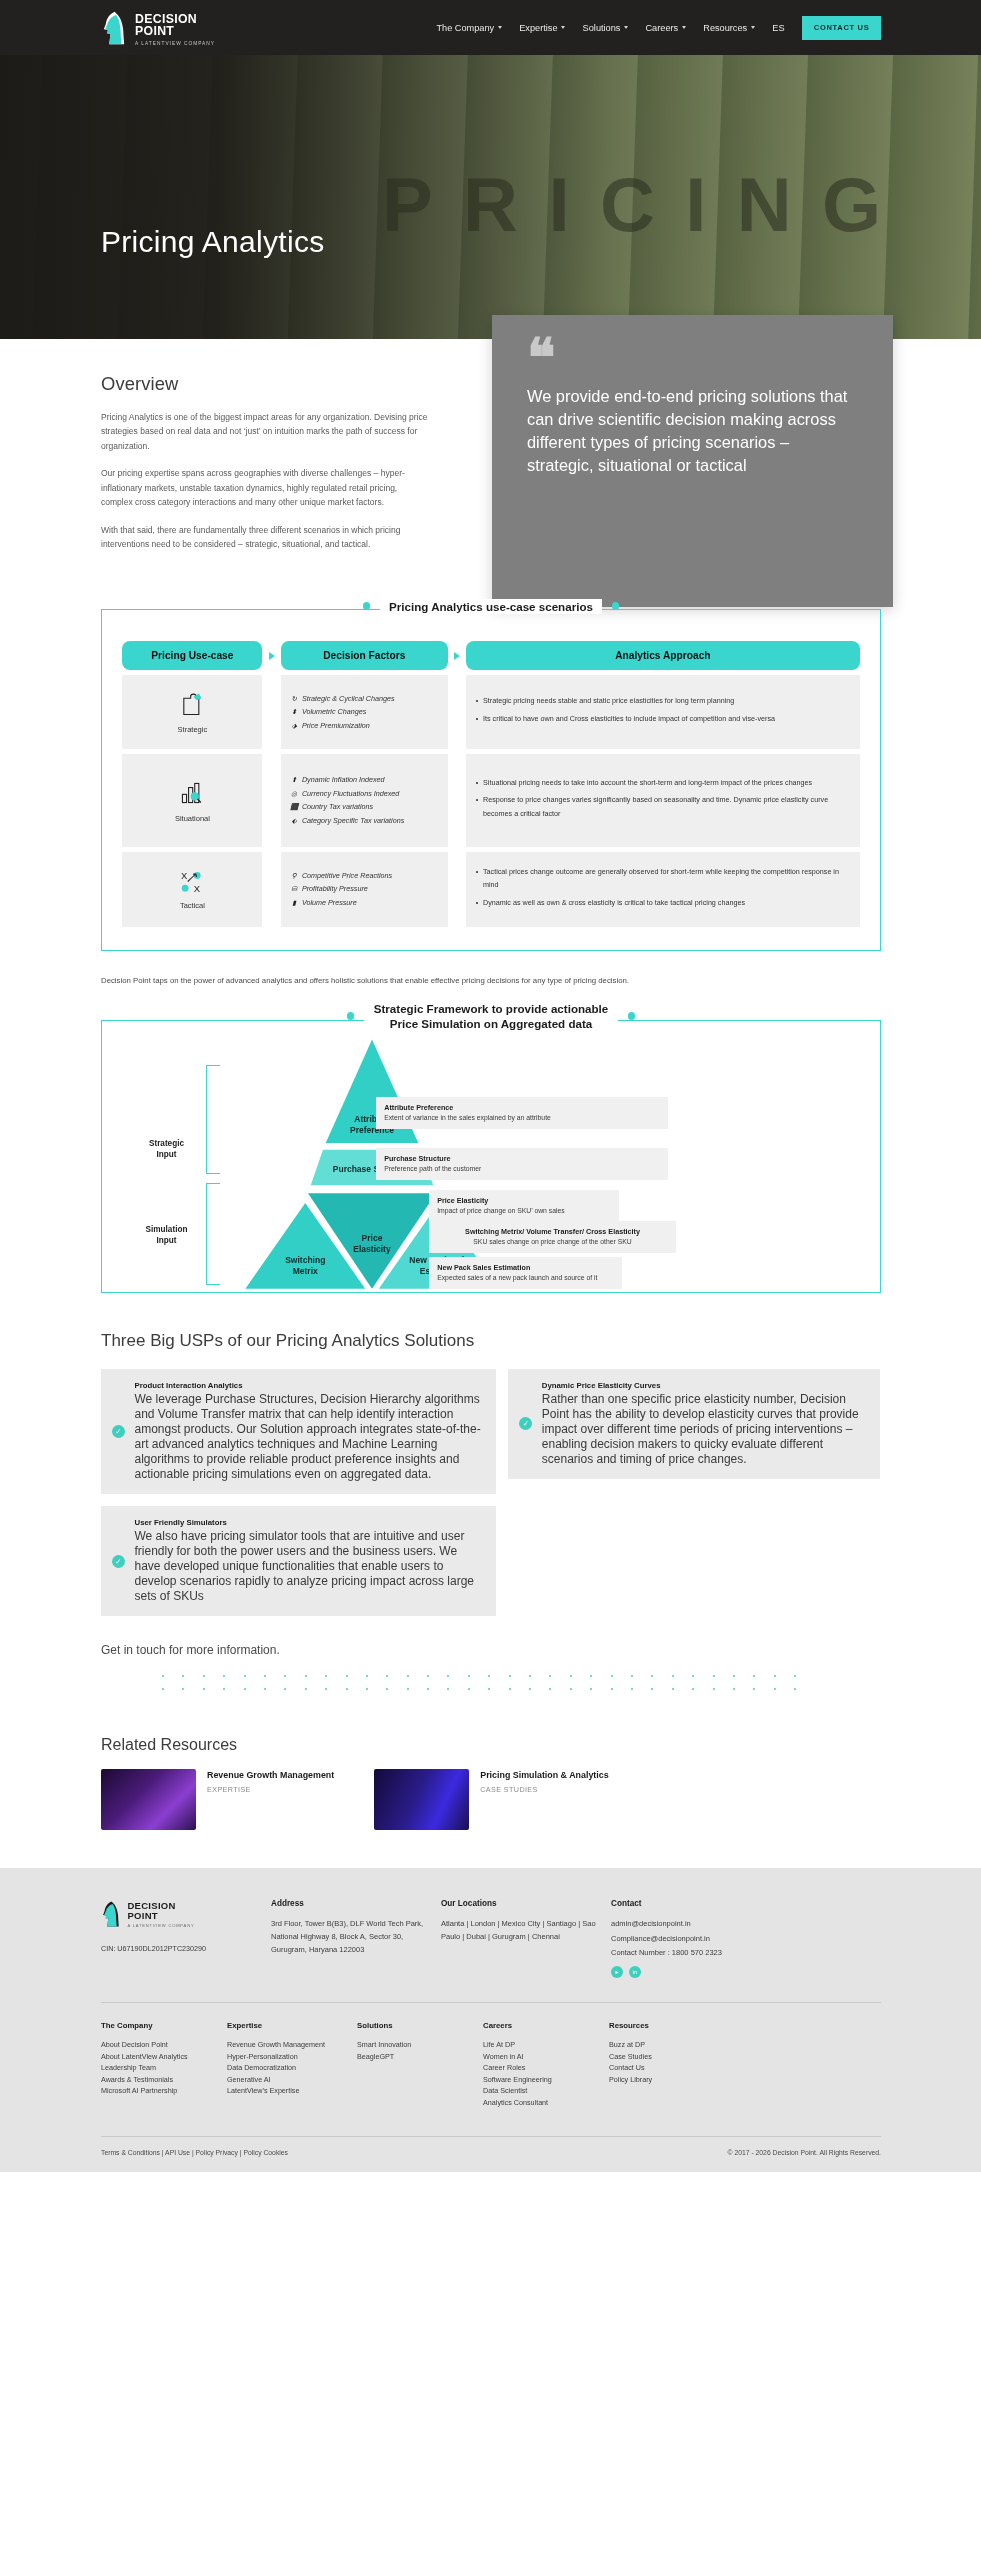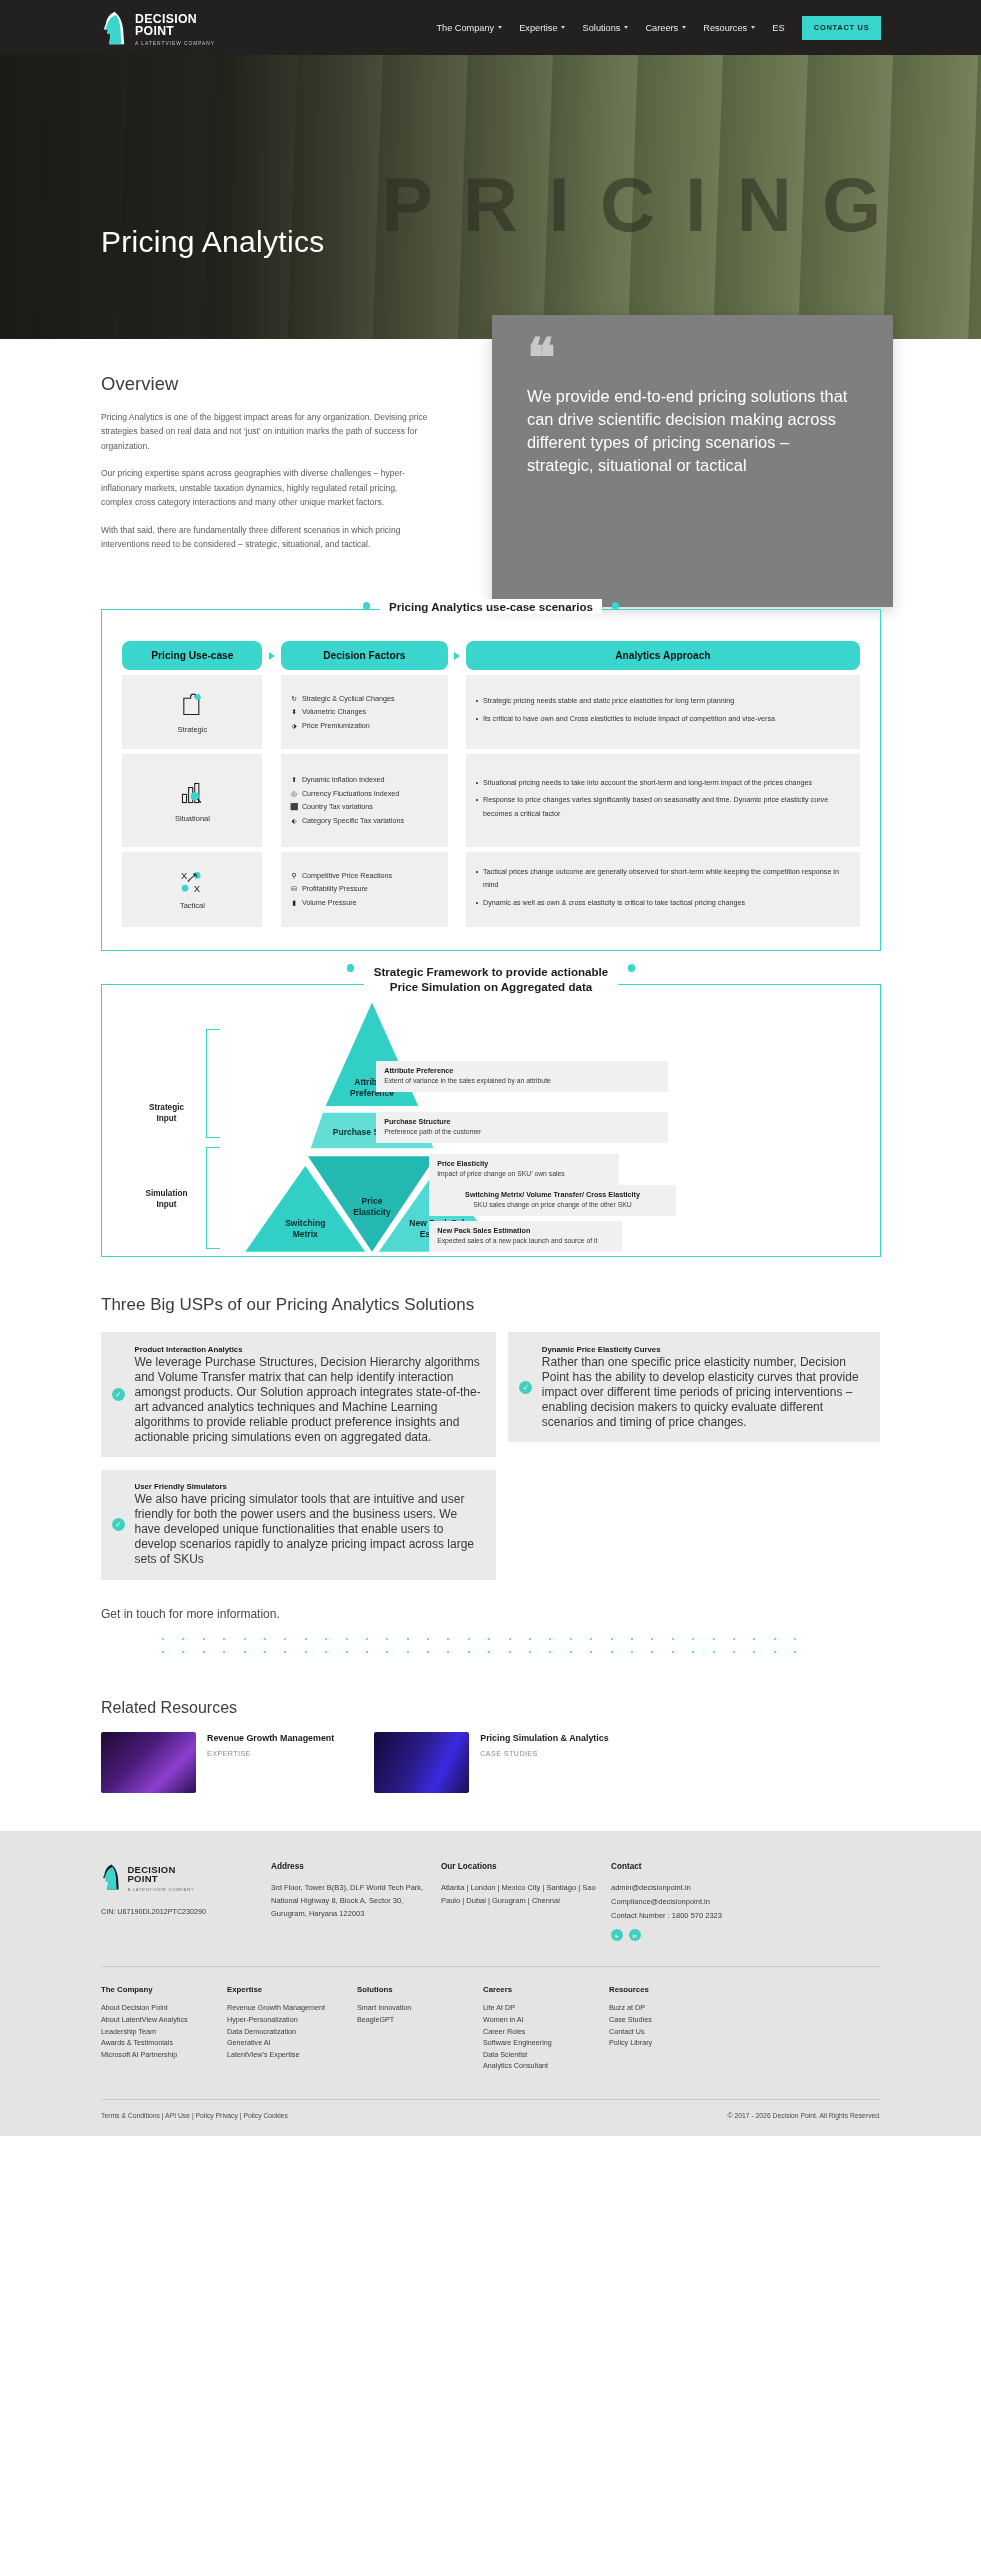--- a/index.html
+++ b/index.html
@@ -103,32 +103,32 @@
   .uc-gap { width: 18.4px; }
   .uc-cell {
     background: #efefef; padding: 11px 9.5px; display: flex; flex-direction: column;
     justify-content: center;
   }
   .uc-cell.h1 { height: 74px; }
   .uc-cell.h2 { height: 93px; }
   .uc-cell.h3 { height: 75px; }
   .uc-icon-cell { align-items: center; justify-content: center; }
   .uc-label { font-size: 7.5px; color: #333; text-align: center; margin-top: 5.5px; }
-  .uc-factor { font-size: 7.2px; color: #333; line-height: 13.6px; display: flex; gap: 4.1px; align-items: flex-start; }
+  .uc-factor { font-size: 7.2px; color: #333; line-height: 13.6px; display: flex; gap: 4.1px; align-items: flex-start; font-style: italic; }
   .uc-factor .gl { color: #222; font-size: 6.8px; width: 7.5px; flex: none; text-align:center; }
   .uc-bullet { font-size: 7.2px; color: #333; line-height: 13.6px; display: flex; gap: 4.8px; margin-bottom: 4.1px; }
   .uc-bullet .bd { flex: none; }
 
   .mid-note { margin: 23px 101px 0; font-size: 7.8px; line-height: 13.6px; color: #4a4a4a; }
 
   
   .pyr-wrap { margin: 33px 101px 0; border: 0.7px solid #3ad6cd; position: relative; height: 273px; }
   .pyr-title-abs {
     position: absolute; top: -20.4px; left: 0; right: 0; display: flex;
-    justify-content: center; gap: 10px;
+    align-items: center; justify-content: center; gap: 10px;
   }
   .pyr-inner { position: relative; width: 100%; height: 100%; }
   .side-label { position: absolute; font-size: 8.2px; font-weight: bold; color: #1c1c1c; text-align: center; line-height: 11px; }
   .bracket { position: absolute; border: 1.4px solid #3ad6cd; border-right: none; }
   .info-box { position: absolute; background: #f0f0f0; padding: 5.5px 8.2px; }
   .info-title { font-size: 7.2px; font-weight: bold; color: #1c1c1c; line-height: 10.2px; }
   .info-desc { font-size: 6.8px; color: #3a3a3a; line-height: 10.2px; }
 
   
   .usp-h2 { margin: 38px 101px 17.7px; font-size: 17px; font-weight: 400; color: #3c3c3c; }
@@ -395,20 +395,21 @@
             <div class="uc-bullet">
                 <span class="bd">•</span>
                 <span>Dynamic as well as own &amp; cross elasticity is critical to take tactical pricing changes</span>
               </div>
           </div>
         </div>
       </div>
     </div>
   </div>
 
+  <p class="mid-note">Decision Point taps on the power of advanced analytics and offers holistic solutions that enable effective pricing decisions for any type of pricing decision.</p>
 
   <div class="pyr-wrap">
     <div class="pyr-title-abs">
       <i class="dot" style="width:7.5px;height:7.5px;border-radius:50%;background:#3ad6cd;flex:none;"></i>
       <div class="ft-text" style="background:#fff;padding:0 9.5px;font-size:11.6px;font-weight:bold;color:#1c1c1c;text-align:center;line-height:15px;">
         <div>Strategic Framework to provide actionable</div>
         <div>Price Simulation on Aggregated data</div>
       </div>
       <i class="dot" style="width:7.5px;height:7.5px;border-radius:50%;background:#3ad6cd;flex:none;"></i>
     </div>

